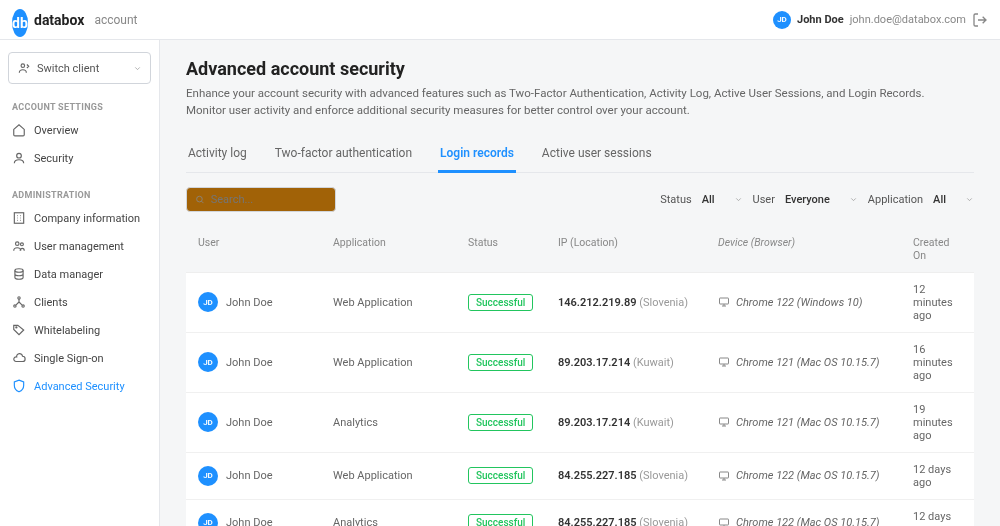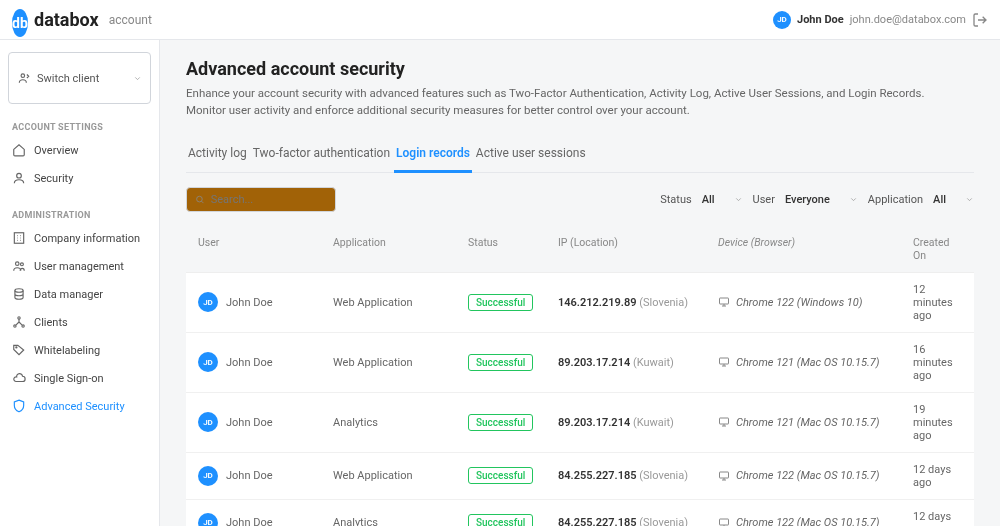--- a/index.html
+++ b/index.html
@@ -1,40 +1,40 @@
 <!DOCTYPE html>
 <html><head>
 <meta charset="utf-8">
 <style>
 *{margin:0;padding:0;box-sizing:border-box;font-family:-apple-system,BlinkMacSystemFont,"Segoe UI",Roboto,Arial,sans-serif;}
 html,body{width:1000px;height:526px;overflow:hidden;background:#f5f6f7;}
 .topbar{height:40px;background:#fff;border-bottom:1px solid #e5e7eb;display:flex;align-items:center;padding:0 12px;justify-content:space-between;}
 .brand{display:flex;align-items:center;gap:6px;}
 .brand-logo{width:16px;height:28px;background:#1e90ff;border-radius:50%;display:flex;align-items:center;justify-content:center;color:#fff;font-size:14px;font-weight:bold;margin-top:7px;}
-.brand-name{font-weight:700;font-size:18px;color:#222;}
+.brand-name{font-weight:700;font-size:14px;color:#222;}
 .brand-sub{font-size:12px;color:#888;margin-left:4px;}
 .user-area{display:flex;align-items:center;gap:6px;font-size:11px;}
 .avatar-sm{width:18px;height:18px;background:#1e90ff;border-radius:50%;display:flex;align-items:center;justify-content:center;color:#fff;font-size:8px;font-weight:600;}
 .user-name{font-weight:700;color:#333;}
 .user-email{color:#888;}
 .logout-icon{width:16px;height:16px;color:#888;cursor:pointer;}
 .layout{display:flex;height:calc(526px - 40px);}
 .sidebar{width:160px;background:#fff;border-right:1px solid #e5e7eb;padding:6px 0;overflow-y:auto;}
-.switch-client{margin:6px 8px 12px;border:1px solid #d1d5db;border-radius:4px;padding:18px 8px;display:flex;align-items:center;justify-content:space-between;cursor:pointer;font-size:11px;color:#555;}
+.switch-client{margin:6px 8px 12px;border:1px solid #d1d5db;border-radius:4px;padding:8px 8px;display:flex;align-items:center;justify-content:space-between;cursor:pointer;font-size:11px;color:#555;}
 .switch-client .left{display:flex;align-items:center;gap:6px;}
 .section-label{font-size:9px;font-weight:700;color:#999;letter-spacing:0.3px;padding:6px 12px 4px;text-transform:uppercase;}
 .nav-item{display:flex;align-items:center;gap:8px;padding:7px 12px;font-size:11px;color:#444;cursor:pointer;}
 .nav-item.active{color:#1e90ff;}
 .nav-item.active .nav-icon{color:#1e90ff;}
 .nav-icon{width:14px;height:14px;color:#666;flex-shrink:0;}
 .main{flex:1;overflow-y:auto;padding:18px 26px;position:relative;}
 .debug-badge{position:absolute;top:0;right:0;background:#cacaca;font-size:9px;color:#333;padding:1px 3px;line-height:1.2;text-align:right;}
 .page-title{font-size:18px;font-weight:700;color:#222;margin-bottom:6px;}
 .page-desc{font-size:11.5px;color:#666;line-height:1.5;margin-bottom:16px;max-width:780px;}
-.tabs{display:flex;gap:2px;border-bottom:1px solid #e5e7eb;margin-bottom:14px;align-items:flex-end;}
+.tabs{display:flex;gap:24px;border-bottom:1px solid #e5e7eb;margin-bottom:14px;align-items:flex-end;}
 .tab{font-size:12px;color:#666;padding:10px 2px;cursor:pointer;border-bottom:3px solid transparent;margin-bottom:-1px;}
 .tab.active{color:#1e90ff;border-bottom-color:#1e90ff;font-weight:600;}
 .filters{display:flex;align-items:center;justify-content:space-between;margin-bottom:14px;}
 .search-box{background:#a16207;border:1px solid #d1d5db;border-radius:4px;padding:5px 8px;display:flex;align-items:center;gap:6px;width:150px;}
 .search-box input{border:none;outline:none;font-size:11px;width:100%;background:transparent;}
 .filter-right{display:flex;align-items:center;gap:10px;font-size:11px;color:#555;}
 .filter-select{display:flex;align-items:center;gap:19px;cursor:pointer;color:#333;font-weight:500;justify-content:center;}
 .chev{width:9px;height:9px;color:#999;}
 .table{width:100%;}
 .thead{display:flex;padding:10px 12px;font-size:10.5px;color:#888;border-bottom:1px solid #eee;}

